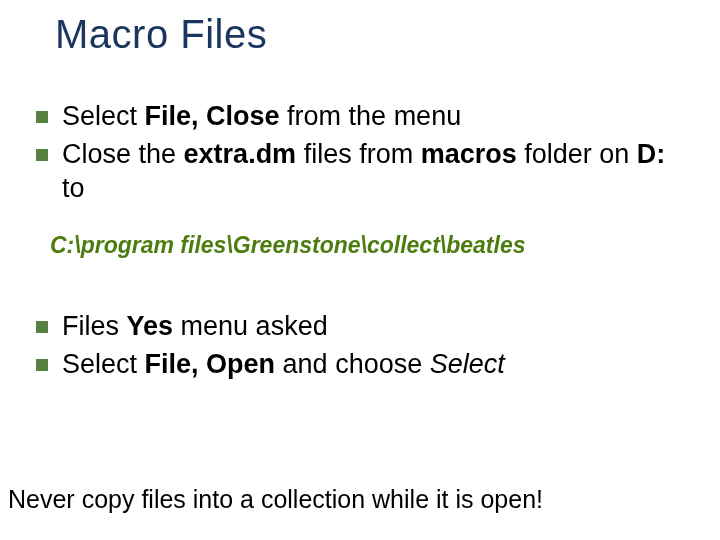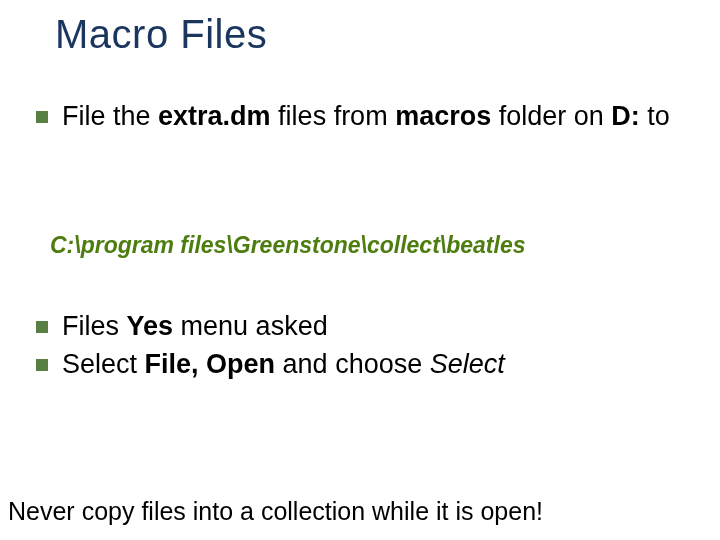--- a/index.html
+++ b/index.html
@@ -31,21 +31,21 @@
     position: absolute;
     left: 36px;
     right: 30px;
   }
   .block1 { top: 100px; }
   .path   { top: 232px; left: 50px; }
   .block2 { top: 310px; }
   .footer {
     position: absolute;
     left: 8px;
-    bottom: 14px;
+    bottom: 26px;
     font-size: 25px;
     color: #000;
   }
   .item {
     display: flex;
     align-items: flex-start;
     margin-bottom: 4px;
   }
   .bullet {
     flex: 0 0 auto;
@@ -74,21 +74,25 @@
 </head>
 <body>
 
 <div class="slide">
 
   <div class="title">Macro Files</div>
 
   <div class="block block1">
     <div class="item">
       <div class="bullet"></div>
-      <div class="text"><span>File the </span><span class="b">extra.dm</span><span> files from </span><span class="b">macros</span><span> folder on </span><span class="b">D:</span><span> to</span></div>
+      <div class="text"><span>Select </span><span class="b">File, Close</span><span> from the menu</span></div>
+    </div>
+    <div class="item">
+      <div class="bullet"></div>
+      <div class="text"><span>Close the </span><span class="b">extra.dm</span><span> files from </span><span class="b">macros</span><span> folder on </span><span class="b">D:</span><span> to</span></div>
     </div>
   </div>
 
   <div class="block path">
     <span class="pathline">C:\program files\Greenstone\collect\beatles</span>
   </div>
 
   <div class="block block2">
     <div class="item">
       <div class="bullet"></div>

